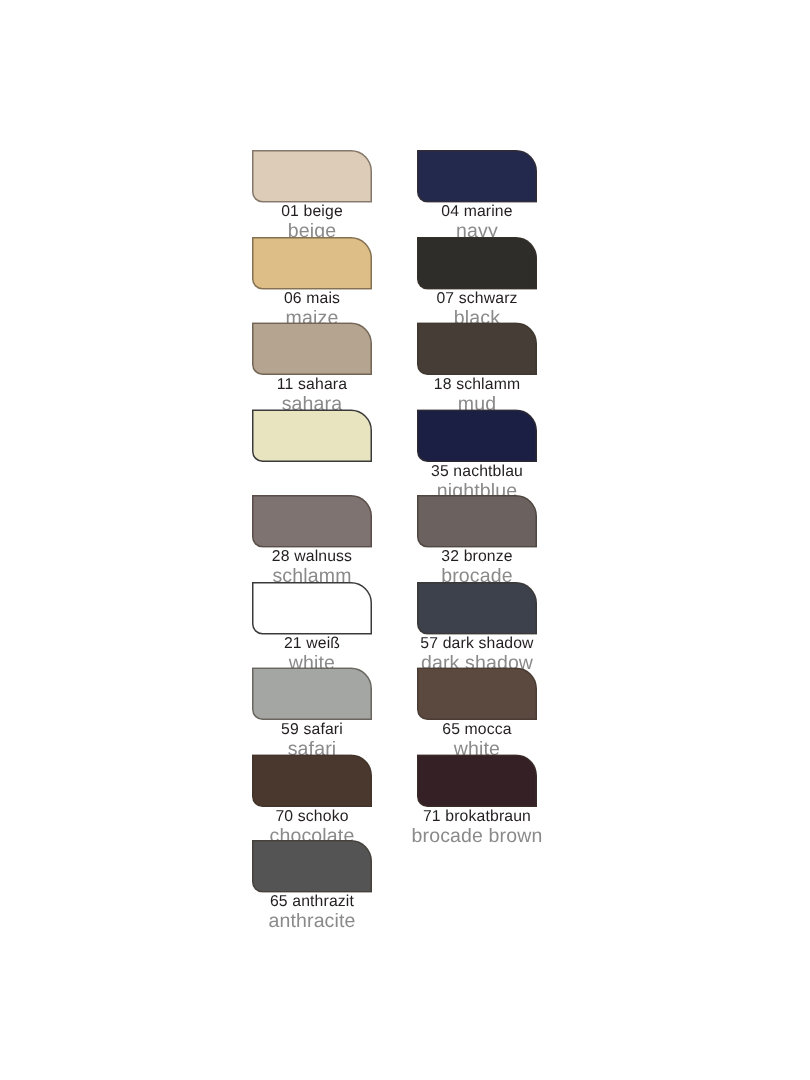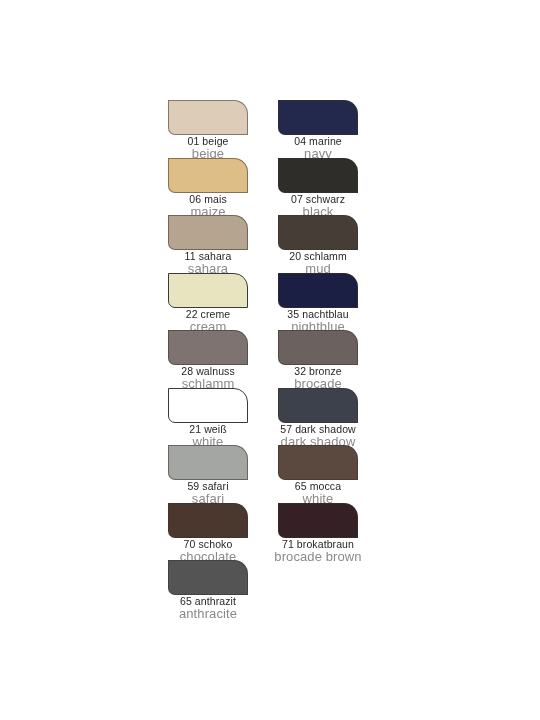--- a/index.html
+++ b/index.html
@@ -120,30 +120,26 @@
         <div class="chip" style="background: rgb(181, 164, 143);"></div>
         <div class="chip-labels">
           <div class="label-de">11 sahara</div>
           <div class="label-en">sahara</div>
         </div>
       </div>
       <div class="swatch-cell spacer"></div>
       <div class="swatch-cell">
         <div class="chip" style="background: rgb(70, 62, 54);"></div>
         <div class="chip-labels">
-          <div class="label-de">20 schlamm</div>
+          <div class="label-de">18 schlamm</div>
           <div class="label-en">mud</div>
         </div>
       </div>
       <div class="swatch-cell">
         <div class="chip light-outline" style="background: rgb(232, 228, 192);"></div>
-        <div class="chip-labels">
-          <div class="label-de">22 creme</div>
-          <div class="label-en">cream</div>
-        </div>
       </div>
       <div class="swatch-cell spacer"></div>
       <div class="swatch-cell">
         <div class="chip" style="background: rgb(26, 31, 67);"></div>
         <div class="chip-labels">
           <div class="label-de">35 nachtblau</div>
           <div class="label-en">nightblue</div>
         </div>
       </div>
       <div class="swatch-cell">

